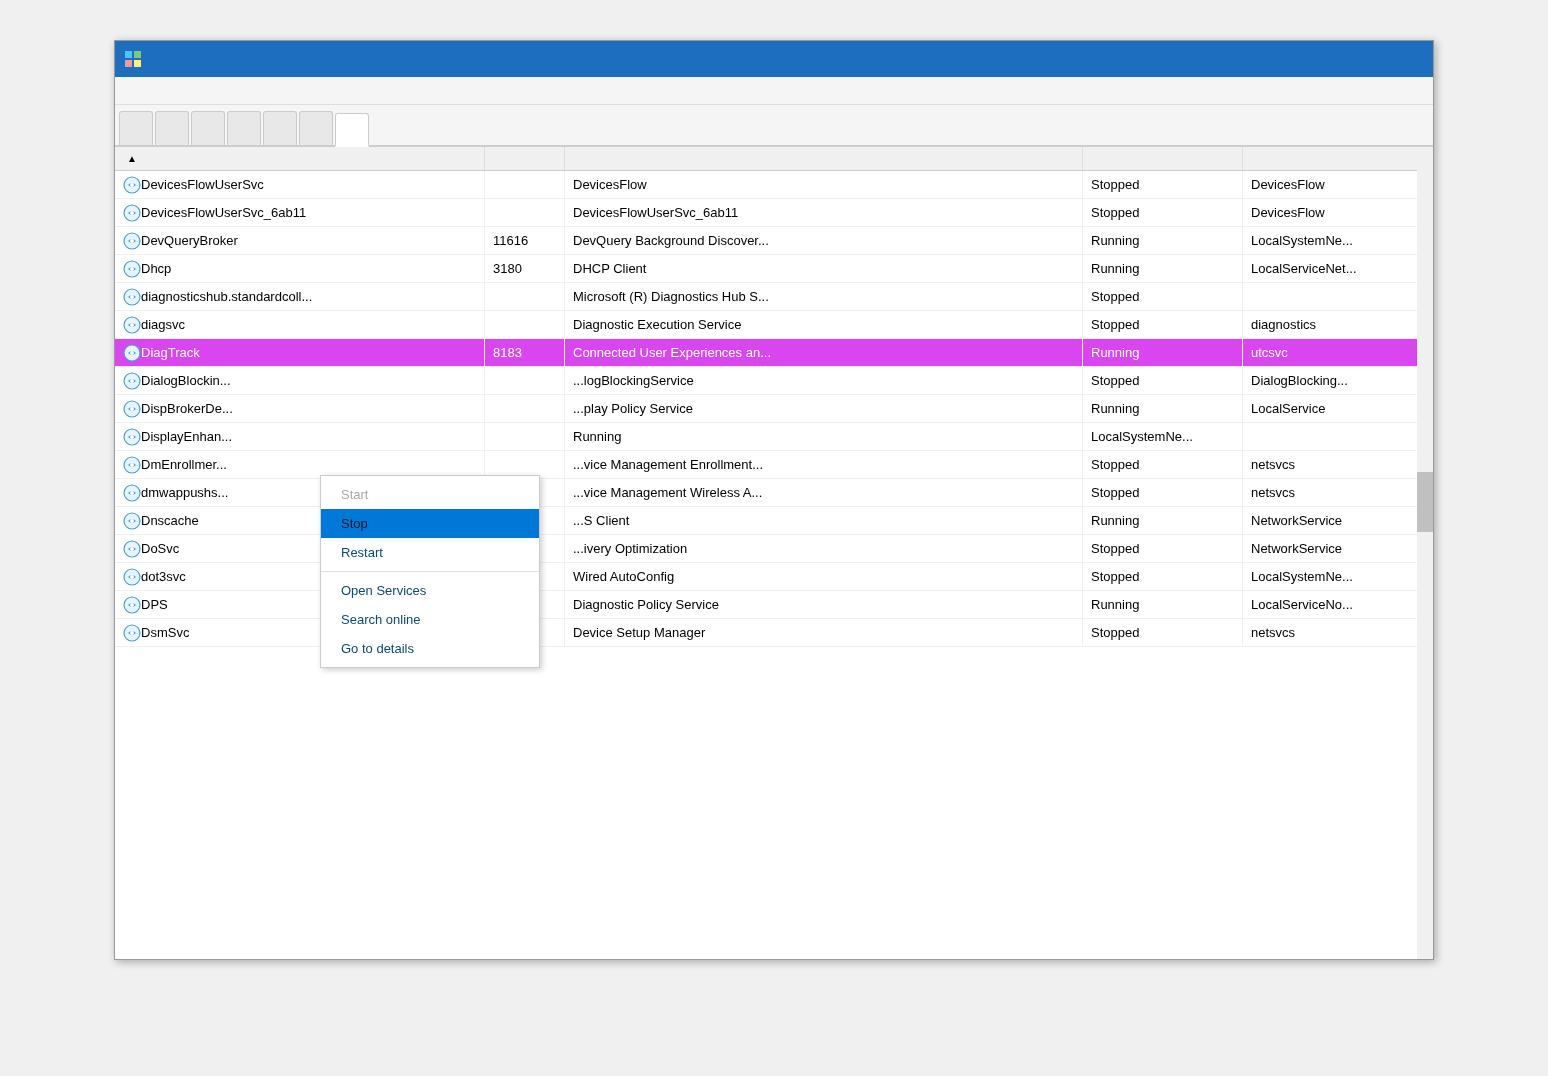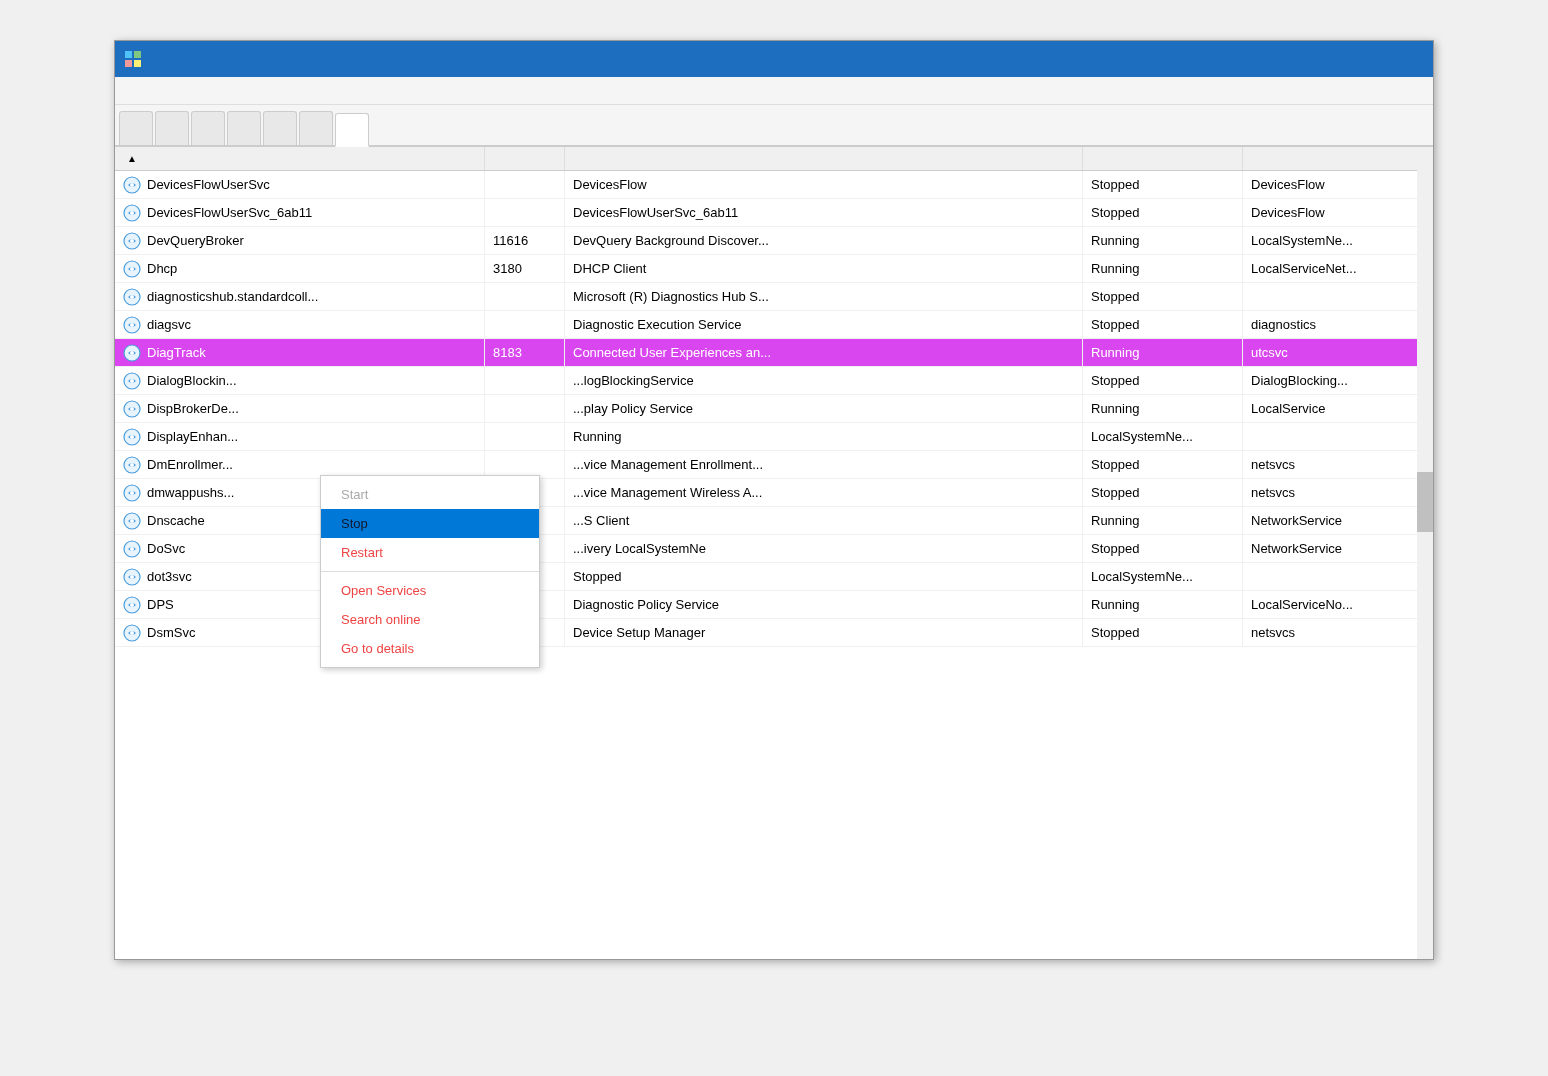--- a/index.html
+++ b/index.html
@@ -149,21 +149,20 @@
       display: flex;
       align-items: center;
       overflow: hidden;
       white-space: nowrap;
       text-overflow: ellipsis;
       border-right: 1px solid #f0f0f0;
     }
     .cell.name-cell {
       display: flex;
       align-items: center;
-      gap: 6px;
     }
     .service-icon {
       width: 18px;
       height: 18px;
       flex-shrink: 0;
     }
     .scrollbar-track {
       position: absolute;
       right: 0;
       top: 0;
@@ -188,21 +187,21 @@
       border: 1px solid #ccc;
       box-shadow: 2px 2px 6px rgba(0,0,0,0.2);
       width: 220px;
       z-index: 100;
       padding: 4px 0;
     }
     .ctx-item {
       padding: 7px 20px;
       cursor: pointer;
       font-size: 13px;
-      color: #ef4444;
+      color: #0c4a6e;
     }
     .ctx-item.disabled { color: #aaa; cursor: default; }
     .ctx-item.highlighted {
       background: #0078d7;
       color: #0f172a;
     }
     .ctx-separator {
       border: none;
       border-top: 1px solid #ddd;
       margin: 4px 0;
@@ -444,34 +443,35 @@
         <div class="table-row">
     <div class="cell name-cell">
       <svg class="service-icon" viewBox="0 0 18 18" xmlns="http://www.w3.org/2000/svg">
     <circle cx="9" cy="9" r="8" fill="#e8f4fd" stroke="#4a9edd" stroke-width="1.2"></circle>
     <path d="M5 9 Q9 5 13 9 Q9 13 5 9Z" fill="#4a9edd"></path>
     <circle cx="9" cy="9" r="2" fill="#fff"></circle>
   </svg>
       <span>DoSvc</span>
     </div>
     <div class="cell"></div>
-    <div class="cell">...ivery LocalSystemNe</div>
+    <div class="cell">...ivery Optimization</div>
     <div class="cell">Stopped</div>
     <div class="cell">NetworkService</div>
   </div>
         <div class="table-row">
     <div class="cell name-cell">
       <svg class="service-icon" viewBox="0 0 18 18" xmlns="http://www.w3.org/2000/svg">
     <circle cx="9" cy="9" r="8" fill="#e8f4fd" stroke="#4a9edd" stroke-width="1.2"></circle>
     <path d="M5 9 Q9 5 13 9 Q9 13 5 9Z" fill="#4a9edd"></path>
     <circle cx="9" cy="9" r="2" fill="#fff"></circle>
   </svg>
       <span>dot3svc</span>
     </div>
     <div class="cell"></div>
+    <div class="cell">Wired AutoConfig</div>
     <div class="cell">Stopped</div>
     <div class="cell">LocalSystemNe...</div>
   </div>
         <div class="table-row">
     <div class="cell name-cell">
       <svg class="service-icon" viewBox="0 0 18 18" xmlns="http://www.w3.org/2000/svg">
     <circle cx="9" cy="9" r="8" fill="#e8f4fd" stroke="#4a9edd" stroke-width="1.2"></circle>
     <path d="M5 9 Q9 5 13 9 Q9 13 5 9Z" fill="#4a9edd"></path>
     <circle cx="9" cy="9" r="2" fill="#fff"></circle>
   </svg>

